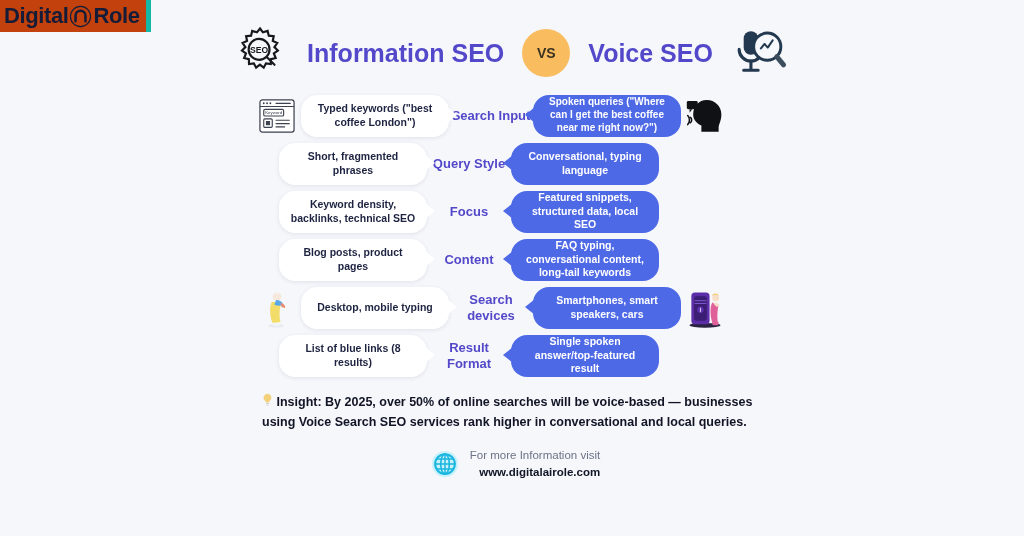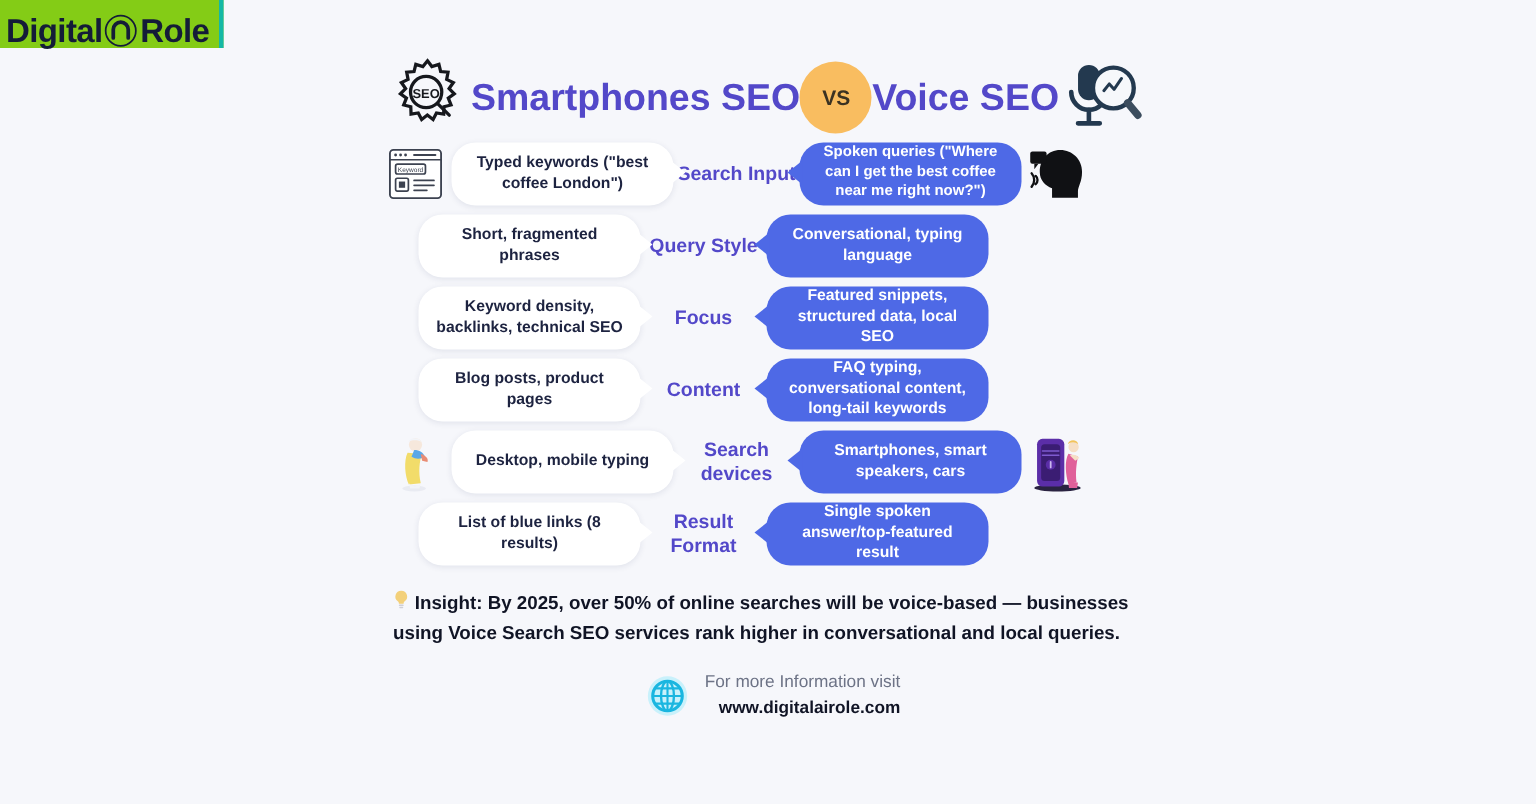--- a/index.html
+++ b/index.html
@@ -5,30 +5,30 @@
   html,body{margin:0;padding:0;}
   body{
     width:1024px;height:536px;overflow:hidden;
     background:#f6f7fb;
     font-family:"Liberation Sans", sans-serif;
     position:relative;
   }
   
   #logo{
     position:absolute;left:0;top:0;height:32px;
-    background:#84cc16;
-    display:flex;align-items:flex-end;padding:0 6px 0 4px;
-    border-right:3px solid #14b8a6;
+    background:#c2410c;
+    display:flex;align-items:center;padding:0 6px 0 4px;
+    border-right:5px solid #14b8a6;
   }
   .logo-text{font-size:22px;font-weight:bold;color:#141c38;letter-spacing:-.4px;line-height:1;}
   .logo-mark{width:23px;height:23px;margin:0 1px;flex:0 0 auto;}
   
   #header{
-    position:absolute;left:230px;top:30px;width:560px;height:70px;
-    display:flex;align-items:center;justify-content:center;gap:0;
+    position:absolute;left:230px;top:18px;width:560px;height:70px;
+    display:flex;align-items:center;justify-content:center;gap:18px;
   }
   .head-title{font-size:25px;font-weight:bold;color:#5348c9;white-space:nowrap;}
   #vs-circle{
     width:48px;height:48px;border-radius:50%;background:#f9bd60;
     display:flex;align-items:center;justify-content:center;
     font-size:14px;font-weight:bold;color:#3b3222;flex:0 0 auto;
   }
   .head-icon{width:58px;height:58px;flex:0 0 auto;}
   
   #rows{position:absolute;left:255px;top:92px;width:530px;}
@@ -97,21 +97,21 @@
 
 <div id="header">
   <svg class="head-icon" viewBox="0 0 64 64">
     <g fill="none" stroke="#16181d" stroke-width="2.4" stroke-linecap="round">
       <path d="M32 5 l3.2 4.2 5.2-1.6 1.3 5.3 5.4 .5-1 5.3 4.9 2.3-3.1 4.4 3.8 3.9-4.4 3.1 2 5.1-5.2 1.3-.2 5.4-5.3-.8-2.5 4.8-4.2-3.3-4.2 3.3-2.5-4.8-5.3 .8-.2-5.4-5.2-1.3 2-5.1-4.4-3.1 3.8-3.9-3.1-4.4 4.9-2.3-1-5.3 5.4-.5 1.3-5.3 5.2 1.6z"></path>
       <circle cx="31" cy="28" r="11.5"></circle>
       <path d="M40 37 l8 8"></path>
     </g>
     <text x="31" y="32" font-size="9.5" font-family="'Liberation Sans',sans-serif" font-weight="bold" fill="#16181d" text-anchor="middle">SEO</text>
   </svg>
-  <span class="head-title">Smartphones SEO</span>
+  <span class="head-title">Information SEO</span>
   <div id="vs-circle">VS</div>
   <span class="head-title">Voice SEO</span>
   <svg class="head-icon" viewBox="0 0 64 64">
     <rect x="14" y="8" width="16" height="26" rx="8" fill="#23394f"></rect>
     <path d="M9 28 a13 13 0 0 0 26 0" fill="none" stroke="#23394f" stroke-width="3.4" stroke-linecap="round"></path>
     <path d="M22 41 v10 M14 51 h16" stroke="#23394f" stroke-width="3.4" stroke-linecap="round" fill="none"></path>
     <circle cx="40" cy="25" r="15" fill="#f6f8fb" stroke="#23394f" stroke-width="3.2"></circle>
     <path d="M33 27 l4-5 3.5 4 5.5-8" fill="none" stroke="#23394f" stroke-width="2.2" stroke-linecap="round" stroke-linejoin="round"></path>
     <path d="M50.5 36 L58 45" stroke="#3c4d5e" stroke-width="5.5" stroke-linecap="round"></path>
   </svg>

